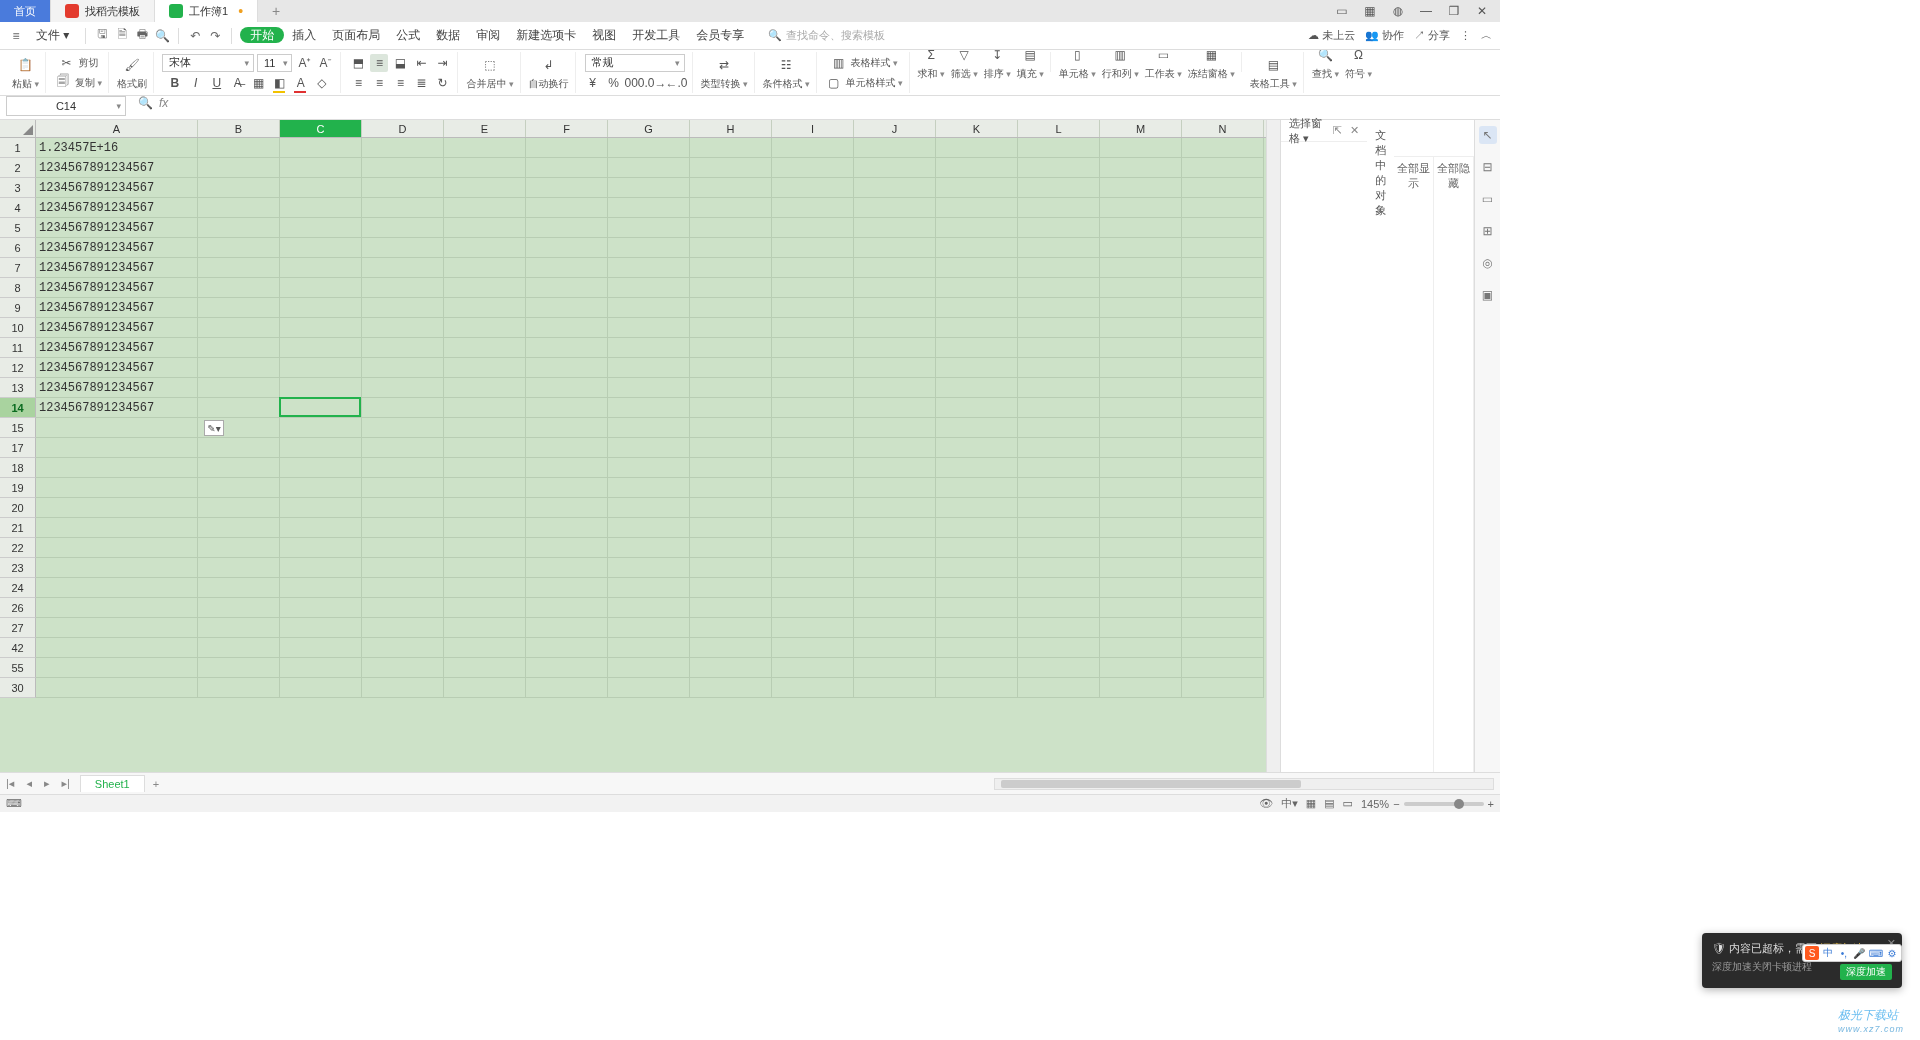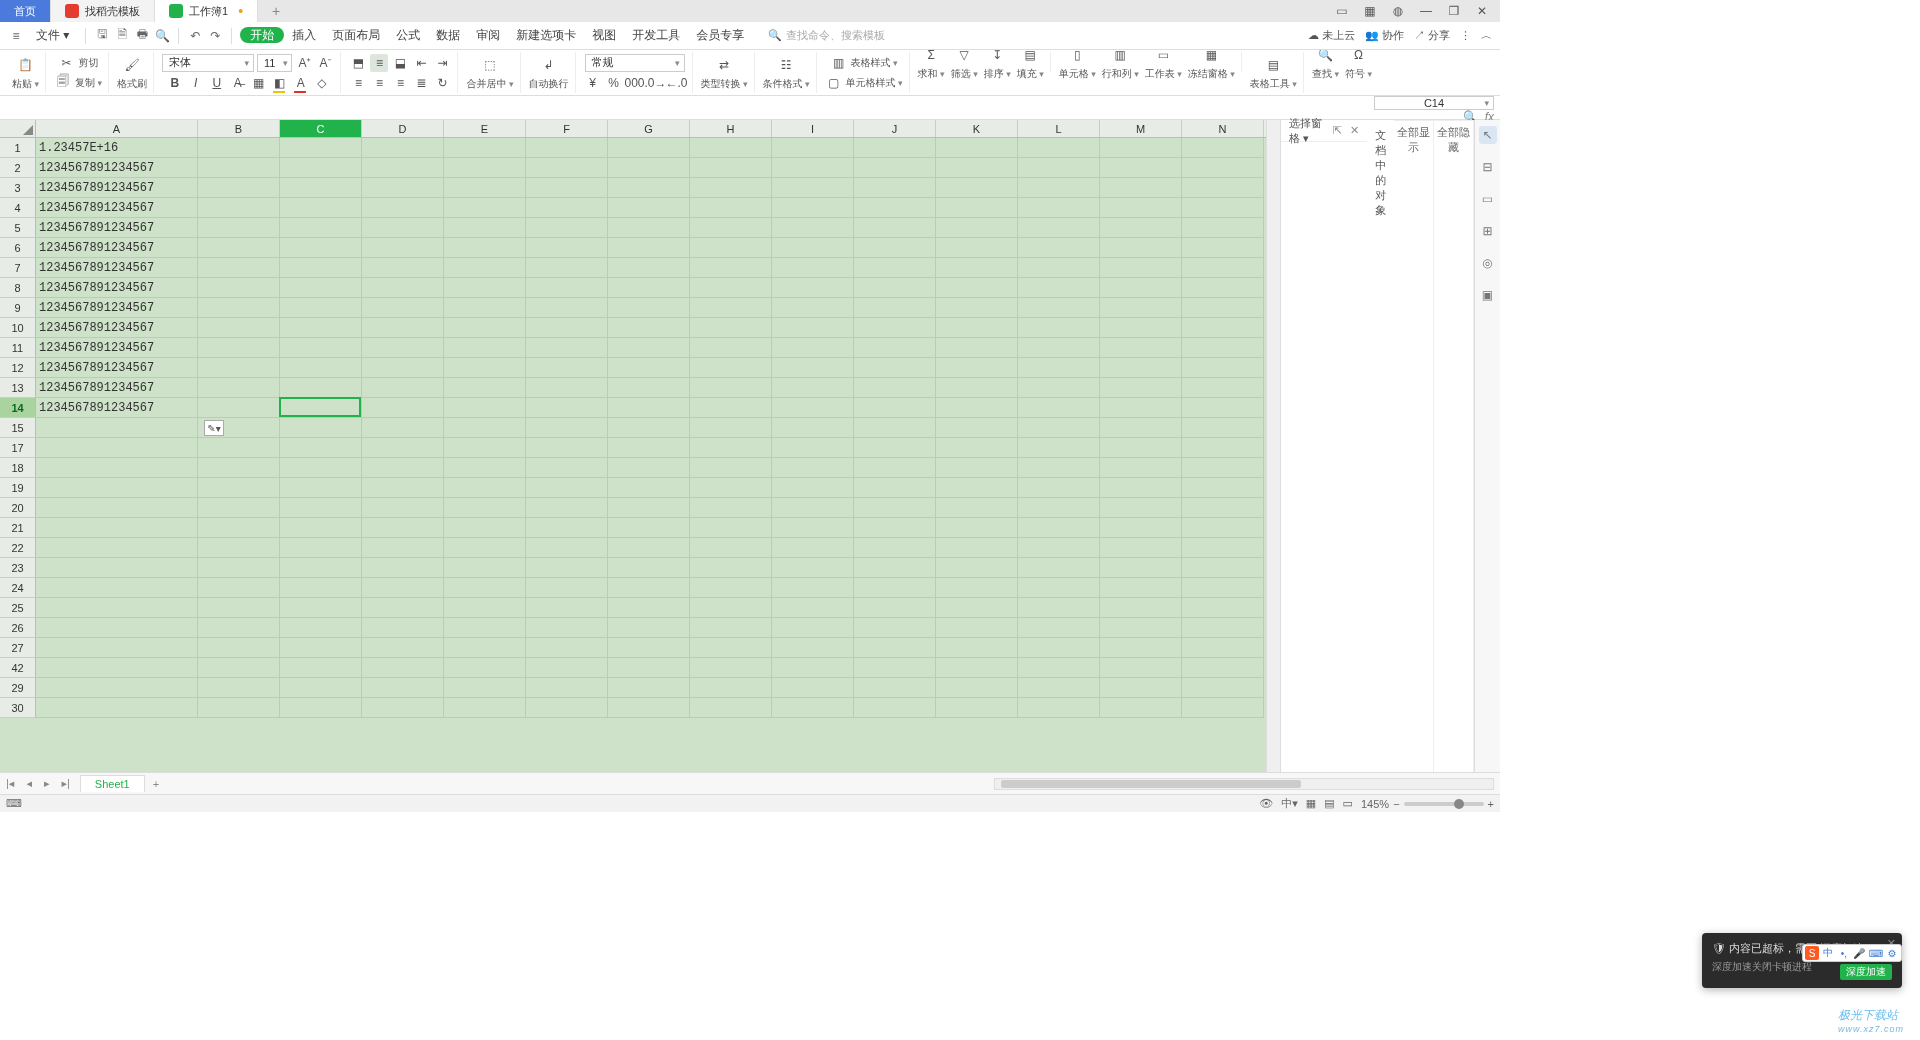--- a/index.html
+++ b/index.html
@@ -28,21 +28,21 @@
   .group.row { flex-direction:row; align-items:center; gap:6px; }
   .glabel { font-size:10px; color:#555; }
   .ibtn { width:18px; height:18px; display:inline-flex; align-items:center; justify-content:center; color:#555; border-radius:2px; cursor:pointer; }
   .ibtn.lg { width:26px; height:22px; }
   .stack { display:flex; flex-direction:column; align-items:center; gap:1px; }
   .rowline { display:flex; align-items:center; gap:3px; }
   .selbox { height:18px; border:1px solid #ccc; padding:0 16px 0 6px; display:flex; align-items:center; position:relative; font-size:11px; min-width:60px; background:#fff;}
   .selbox::after { content:"▾"; position:absolute; right:4px; color:#888; font-size:9px; }
   .dropbtn::after { content:" ▾"; color:#888; font-size:9px; }
 
-  .fxrow { height:24px; display:flex; align-items:flex-end; border-bottom:1px solid #ddd;flex-direction:column; }
+  .fxrow { height:24px; display:flex; align-items:flex-start; border-bottom:1px solid #ddd; }
   .namebox { width:120px; height:20px; border:1px solid #ccc; margin:0 6px; display:flex; align-items:center; justify-content:center; font-size:11px; position:relative;}
   .namebox::after{content:"▾"; position:absolute; right:4px; color:#888; font-size:9px;}
   .fx-icons { display:flex; gap:6px; color:#888; padding:0 6px; align-items:center; }
   .fx-input { flex:1; height:20px; border:none; outline:none; font-size:12px; padding:0 6px; }
 
   .main { display:flex; height: calc(812px - 22px - 28px - 46px - 24px - 22px - 18px); }
   .sheet-area { flex:1; display:flex; flex-direction:column; position:relative; }
   .colhdr { display:flex; height:18px; background:#e8ece6; border-bottom:1px solid #bbb; }
   .corner { width:36px; border-right:1px solid #bbb; background:#e8ece6; position:relative;}
   .corner::after{content:""; position:absolute; right:2px; bottom:2px; border:5px solid transparent; border-right-color:#888; border-bottom-color:#888;}
@@ -55,21 +55,21 @@
   .cell { border-right:1px solid #b8cdb3; border-bottom:1px solid #b8cdb3; height:20px; overflow:hidden; font-size:12px; padding:0 3px; line-height:20px; font-family: "SimSun","Courier New",monospace;}
   .cell.colA { font-family: "SimSun","Courier New",monospace; }
   .active-cell-ring { position:absolute; border:2px solid #22b24c; pointer-events:none; }
   .paste-tag { position:absolute; width:20px; height:16px; background:#fff; border:1px solid #aaa; font-size:10px; display:flex; align-items:center; justify-content:center; color:#555;}
   .vscroll { width:14px; background:#efefef; border-left:1px solid #ddd;}
   
   .side-panel { width:194px; border-left:1px solid #ddd; display:flex; flex-direction:row; background:#fff;}
   .sp-head { height:22px; display:flex; align-items:center; padding:0 8px; border-bottom:1px solid #eee; font-size:11px; color:#555; justify-content:space-between;}
   .sp-head .ctrls { display:flex; gap:8px; color:#888;}
   .sp-body { flex:1; padding:8px; font-size:11px; color:#555;}
-  .sp-foot { display:flex; border-top:1px solid #eee;}
+  .sp-foot { display:flex; border-top:1px solid #eee;margin-top:36px;}
   .sp-foot .sbtn { flex:1; text-align:center; padding:4px 0; font-size:11px; color:#666; border-right:1px solid #eee;}
   
   .rail { width:26px; border-left:1px solid #ddd; display:flex; flex-direction:column; align-items:center; padding-top:6px; gap:14px; color:#777; background:#f7f7f7;}
   .rail .ricon { width:18px; height:18px; display:flex; align-items:center; justify-content:center; cursor:pointer;}
   .rail .ricon.active { background:#dbe6f5; border-radius:3px;}
 
   .tabs-row { height:22px; display:flex; align-items:center; border-top:1px solid #ddd; background:#f7f7f7; font-size:11px;}
   .tabs-row .nav { padding:0 6px; color:#888;}
   .tabs-row .stab { padding:2px 14px; background:#fff; border:1px solid #ddd; border-bottom:none; color:#22b24c; margin-left:4px;}
   .tabs-row .add { padding:0 8px; color:#888;}
@@ -731,37 +731,20 @@
           <div class="cell" style="width: 82px;"></div>
           <div class="cell" style="width: 82px;"></div>
           <div class="cell" style="width: 82px;"></div>
           <div class="cell" style="width: 82px;"></div>
           <div class="cell" style="width: 82px;"></div>
           <div class="cell" style="width: 82px;"></div>
           <div class="cell" style="width: 82px;"></div>
           <div class="cell" style="width: 82px;"></div>
         </div>
         <div class="row">
-          <div class="rh">25</div>
-          <div class="cell colA" style="width: 162px;"></div>
-          <div class="cell" style="width: 82px;"></div>
-          <div class="cell" style="width: 82px;"></div>
-          <div class="cell" style="width: 82px;"></div>
-          <div class="cell" style="width: 82px;"></div>
-          <div class="cell" style="width: 82px;"></div>
-          <div class="cell" style="width: 82px;"></div>
-          <div class="cell" style="width: 82px;"></div>
-          <div class="cell" style="width: 82px;"></div>
-          <div class="cell" style="width: 82px;"></div>
-          <div class="cell" style="width: 82px;"></div>
-          <div class="cell" style="width: 82px;"></div>
-          <div class="cell" style="width: 82px;"></div>
-          <div class="cell" style="width: 82px;"></div>
-        </div>
-        <div class="row">
           <div class="rh">26</div>
           <div class="cell colA" style="width: 162px;"></div>
           <div class="cell" style="width: 82px;"></div>
           <div class="cell" style="width: 82px;"></div>
           <div class="cell" style="width: 82px;"></div>
           <div class="cell" style="width: 82px;"></div>
           <div class="cell" style="width: 82px;"></div>
           <div class="cell" style="width: 82px;"></div>
           <div class="cell" style="width: 82px;"></div>
           <div class="cell" style="width: 82px;"></div>
@@ -799,21 +782,21 @@
           <div class="cell" style="width: 82px;"></div>
           <div class="cell" style="width: 82px;"></div>
           <div class="cell" style="width: 82px;"></div>
           <div class="cell" style="width: 82px;"></div>
           <div class="cell" style="width: 82px;"></div>
           <div class="cell" style="width: 82px;"></div>
           <div class="cell" style="width: 82px;"></div>
           <div class="cell" style="width: 82px;"></div>
         </div>
         <div class="row">
-          <div class="rh">29</div>
+          <div class="rh">55</div>
           <div class="cell colA" style="width: 162px;"></div>
           <div class="cell" style="width: 82px;"></div>
           <div class="cell" style="width: 82px;"></div>
           <div class="cell" style="width: 82px;"></div>
           <div class="cell" style="width: 82px;"></div>
           <div class="cell" style="width: 82px;"></div>
           <div class="cell" style="width: 82px;"></div>
           <div class="cell" style="width: 82px;"></div>
           <div class="cell" style="width: 82px;"></div>
           <div class="cell" style="width: 82px;"></div>

